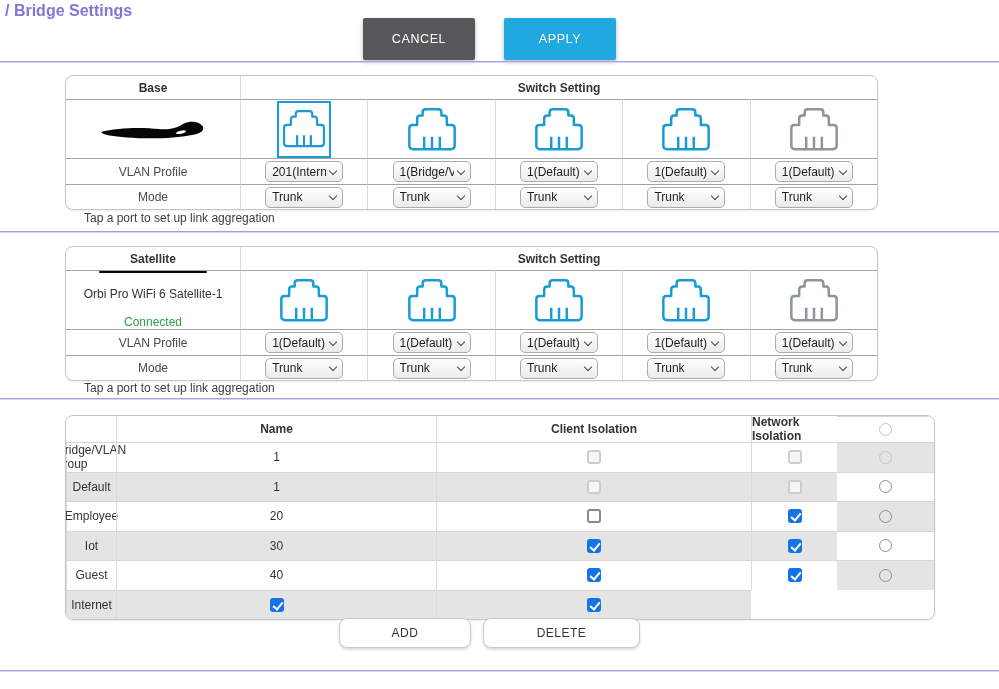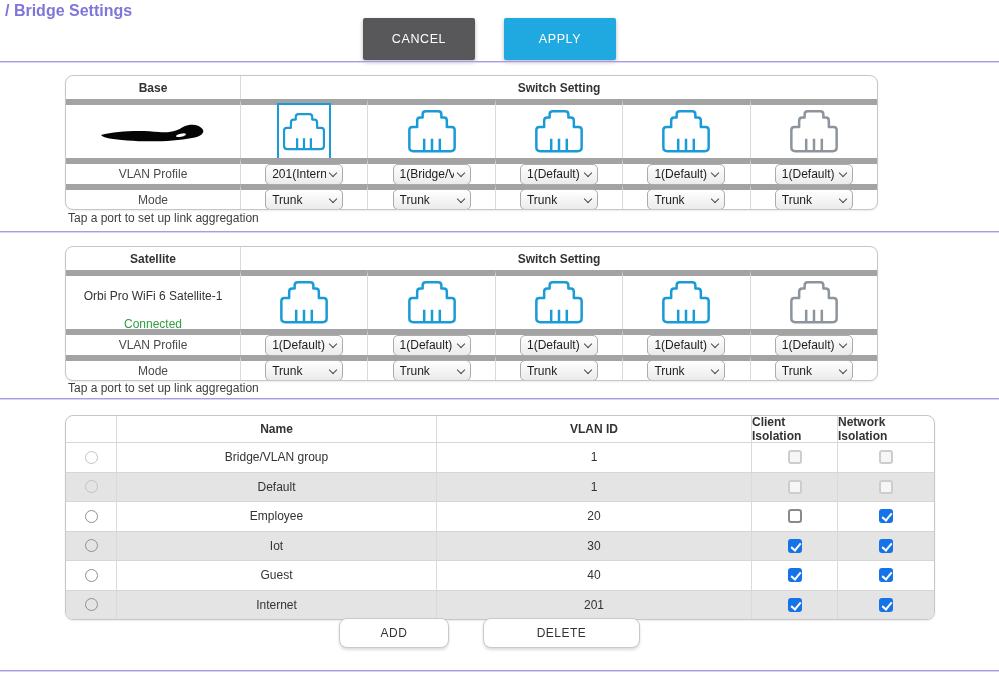--- a/index.html
+++ b/index.html
@@ -33,39 +33,39 @@
   .switch-table {
     position: absolute; left: 65px; width: 813px;
     display: grid; grid-template-columns: 174px repeat(5, 1fr);
     grid-template-rows: 23px 59px 26px 25px;
     border: 1px solid #c6c6c6; border-radius: 8px; background: #fff;
     overflow: hidden; box-shadow: 0 1px 2px rgba(0,0,0,.08);
   }
   .switch-table.base { top: 75px; }
   .switch-table.satellite { top: 246px; }
 
-  .cell { display: flex; align-items: center; justify-content: center; border-top: 6px solid #a3a3a3; }
+  .cell { display: flex; align-items: center; justify-content: center; border-top: 1px solid #a3a3a3; }
   .row-head { border-top: none; }
   .c-border-left { border-left: 1px solid #dadada; }
   .th { font-size: 12px; font-weight: bold; color: #333; }
   .th-switch { grid-column: 2 / 7; }
   .row-label { font-size: 12px; color: #4a4a4a; }
 
   .device-cell { flex-direction: column; gap: 14px; }
   .device-name { font-size: 12px; color: #333; }
   .device-status { font-size: 12px; font-weight: normal; }
   .redact-bar { width: 108px; height: 9px; background: #050505; border-radius: 2px; }
 
   .port-frame {
     display: flex; align-items: center; justify-content: center;
     width: 54px; height: 57px; border: 2.5px solid transparent; cursor: pointer;
   }
   .port-frame svg { display: block; }
 
-  .footnote { position: absolute; left: 68px; font-size: 12px; color: #3d3d3d; }
+  .footnote { position: absolute; left: 84px; font-size: 12px; color: #3d3d3d; }
   .footnote-1 { top: 211px; }
   .footnote-2 { top: 381px; }
 
   
   .sel { position: relative; display: inline-block; }
   .sel select {
     appearance: none; -webkit-appearance: none;
     width: 78px; height: 21px;
     font-family: "Liberation Sans", sans-serif; font-size: 12px; color: #1d1d1f;
     background: linear-gradient(#ffffff, #ebebeb);
@@ -111,21 +111,21 @@
   }
   input[type="checkbox"]:disabled { border-color: #cdcdcd; background: #f6f6f6; cursor: default; }
 
   .btn-secondary {
     position: absolute; top: 618px; height: 30px;
     background: #fff; border: 1px solid #c9c9c9; border-radius: 8px;
     font-family: "Liberation Sans", sans-serif; font-size: 12px; color: #333;
     letter-spacing: .5px; cursor: pointer;
     box-shadow: 0 2px 3px rgba(0,0,0,.14);
   }
-  .btn-add { left: 339px; width: 110px; }
+  .btn-add { left: 339px; width: 132px; }
   .btn-delete { left: 483px; width: 157px; }
 </style>
 </head>
 <body>
 
 <div class="page">
 
   <div class="page-title" style="color: rgb(126, 118, 216);">/ Bridge Settings</div>
 
   <button class="btn-primary btn-cancel" style="background-color: rgb(88, 88, 90);">CANCEL</button>
@@ -305,21 +305,20 @@
     </div>
     <div class="cell c-border-left">
       <span class="sel"><select><option>Trunk</option></select></span>
     </div>
   </div>
   <div class="footnote footnote-2">Tap a port to set up link aggregation</div>
 
   <div class="vlan-table">
     <div class="vcell vhead"></div>
     <div class="vcell vhead c-border-left">Name</div>
-    <div class="vcell vhead c-border-left">VLAN ID</div>
     <div class="vcell vhead c-border-left">Client Isolation</div>
     <div class="vcell vhead c-border-left">Network Isolation</div>
 
     <div class="vcell">
       <input type="radio" name="vlan-row" disabled="" style="">
     </div>
     <div class="vcell c-border-left">Bridge/VLAN group</div>
     <div class="vcell c-border-left">1</div>
     <div class="vcell c-border-left">
       <input type="checkbox" disabled="" style="">
@@ -373,21 +372,20 @@
       <input type="checkbox" checked="" style="">
     </div>
     <div class="vcell c-border-left">
       <input type="checkbox" checked="" style="">
     </div>
 
     <div class="vcell alt">
       <input type="radio" name="vlan-row" style="">
     </div>
     <div class="vcell alt c-border-left">Internet</div>
-    <div class="vcell alt c-border-left">201</div>
     <div class="vcell alt c-border-left">
       <input type="checkbox" checked="" style="">
     </div>
     <div class="vcell alt c-border-left">
       <input type="checkbox" checked="" style="">
     </div>
   </div>
 
   <button class="btn-secondary btn-add">ADD</button>
   <button class="btn-secondary btn-delete">DELETE</button>

